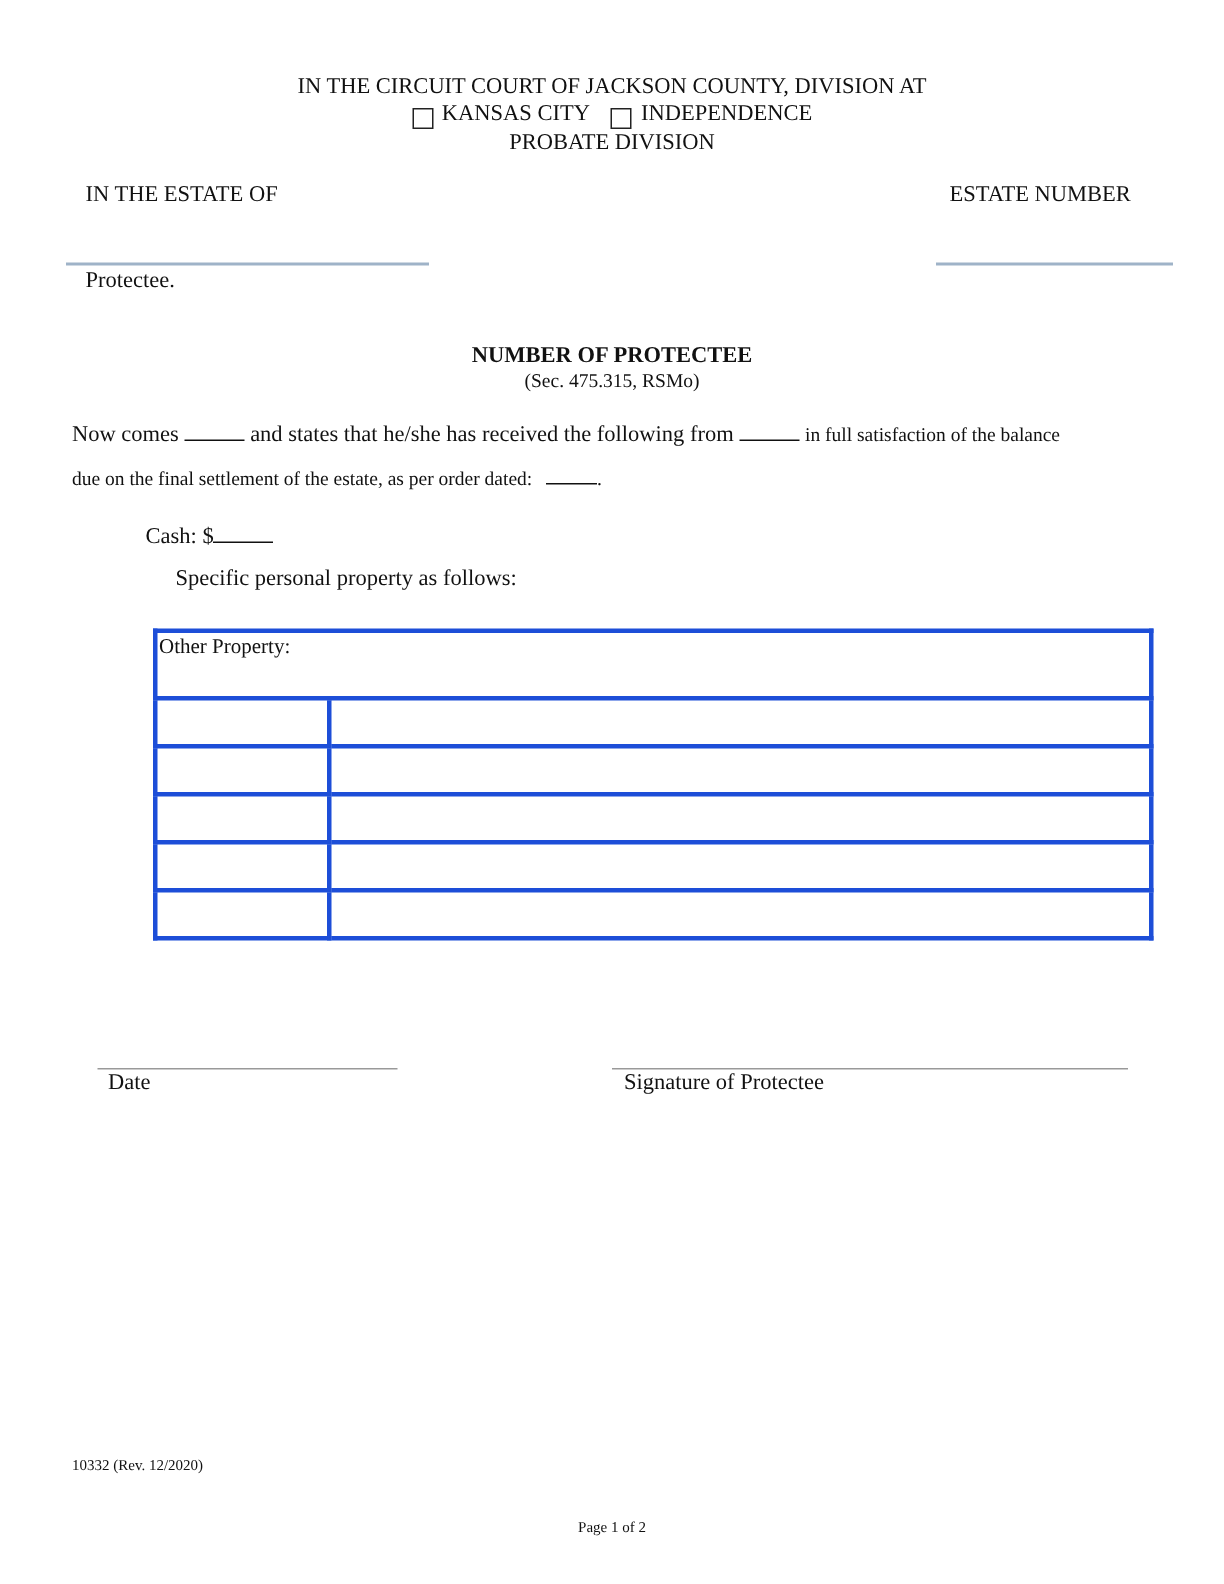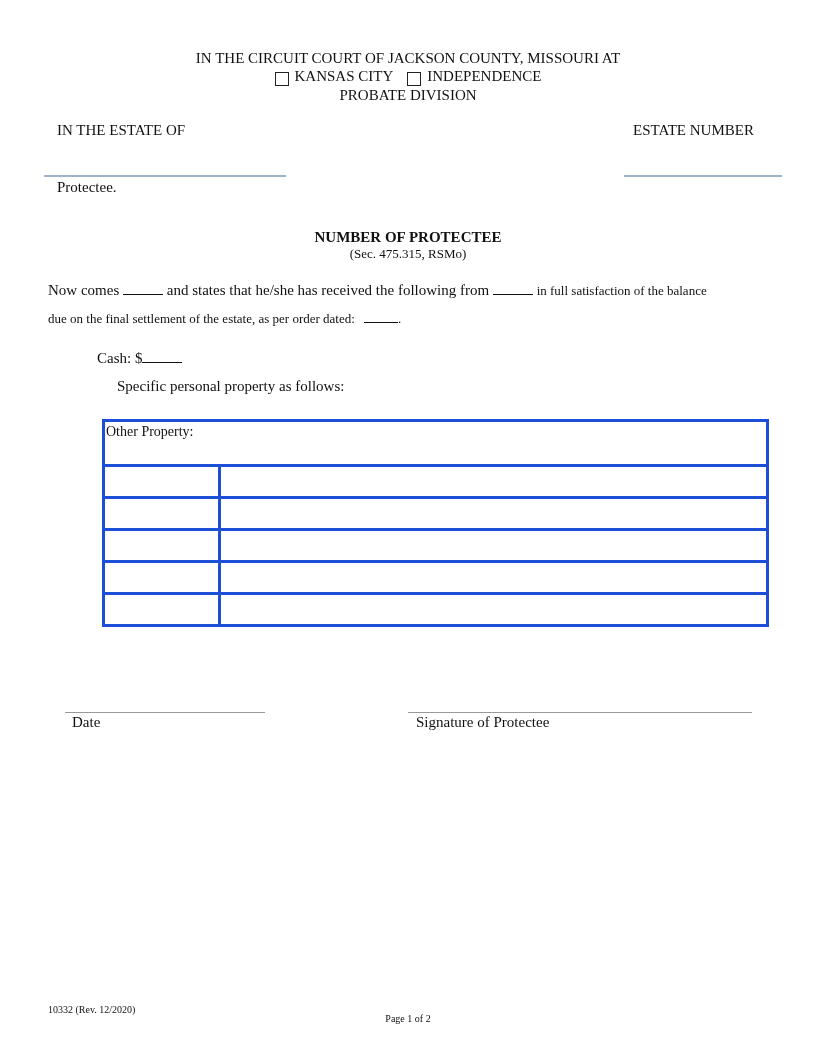--- a/index.html
+++ b/index.html
@@ -46,26 +46,26 @@
     table.prop td.c1 { width: 113px; height: 29px; }
     table.prop td.c2 { height: 29px; }
 
     .sig-line { height: 1px; background: #999; }
     .date-line { top: 712px; left: 65px; width: 200px; }
     .signature-line { top: 712px; left: 408px; width: 344px; }
     .date-label { top: 714px; left: 72px; font-size: 15px; }
     .sig-label { top: 714px; left: 416px; font-size: 15px; }
 
     .page-num { top: 1013px; font-size: 10px; }
-    .form-id { top: 1004px; left: 48px; font-size: 10px; }
+    .form-id { top: 972px; left: 48px; font-size: 10px; }
   </style>
 </head>
 <body>
 
-<div class="abs center court-title">IN THE CIRCUIT COURT OF JACKSON COUNTY, MISSOURI AT</div>
+<div class="abs center court-title">IN THE CIRCUIT COURT OF JACKSON COUNTY, DIVISION AT</div>
 
 <div class="abs center court-options">
   <label class="opt">
     <span class="checkbox"></span>
     <span>KANSAS CITY</span>
   </label>
   <label class="opt">
     <span class="checkbox"></span>
     <span>INDEPENDENCE</span>
   </label>

